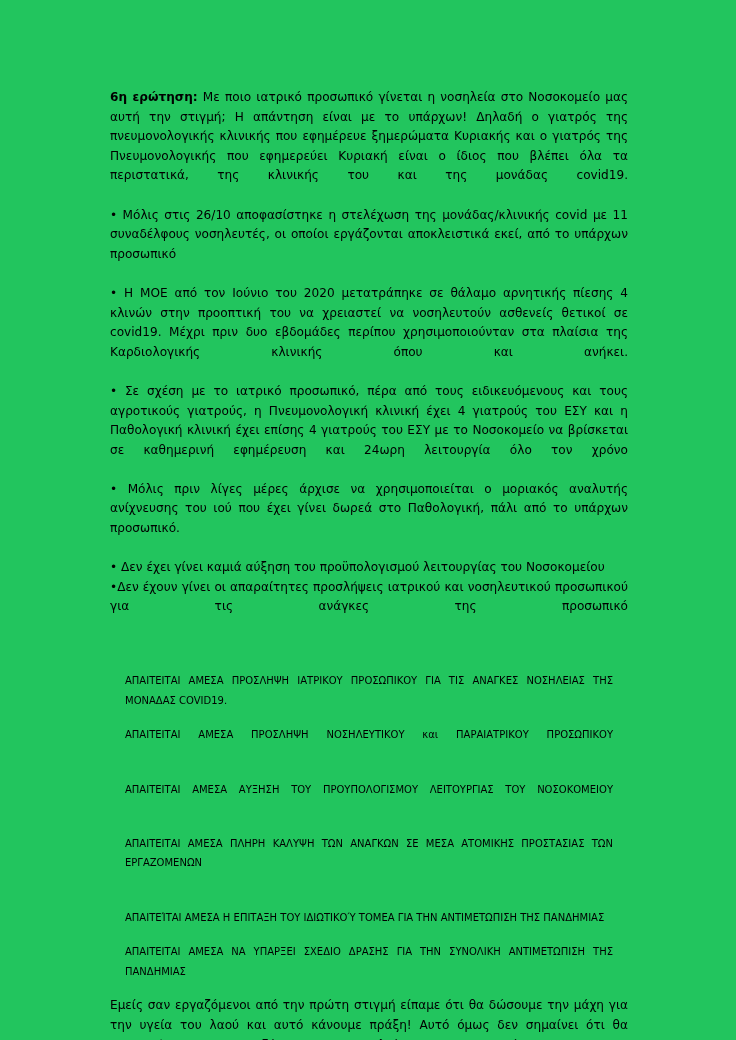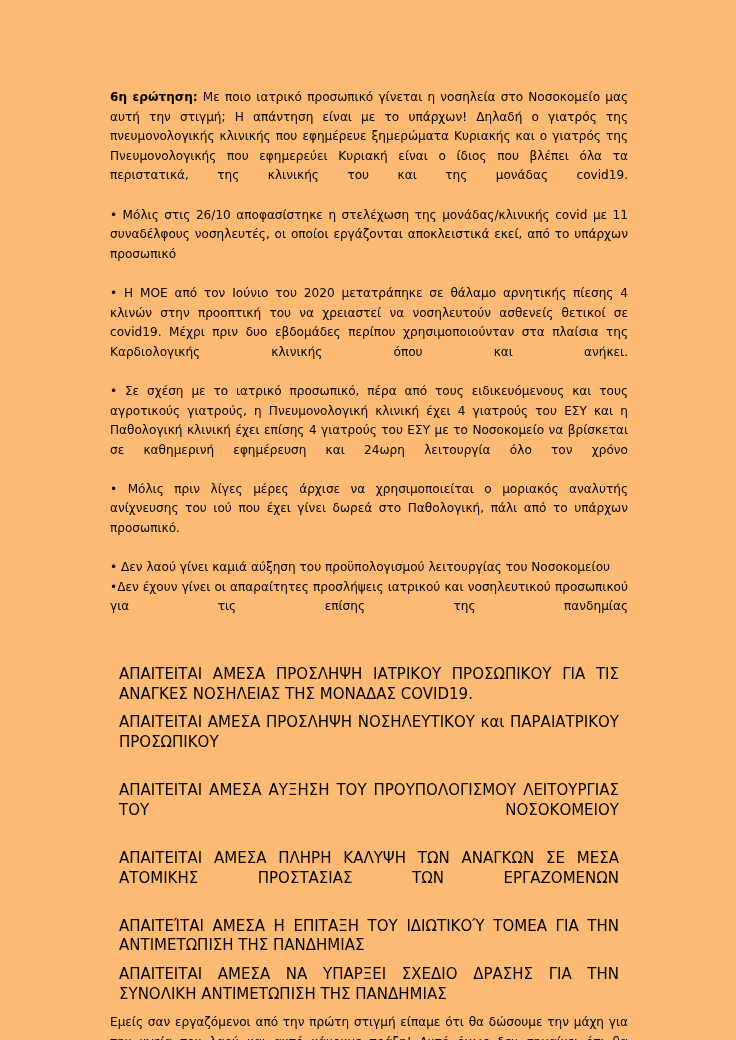--- a/index.html
+++ b/index.html
@@ -12,21 +12,21 @@
     width: 736px;
     height: 1040px;
     font-family: "DejaVu Sans", sans-serif;
     color: #000000;
     -webkit-font-smoothing: antialiased;
   }
   .page {
     position: relative;
     width: 736px;
     height: 1040px;
-    background: #fdba74;
+    background: #22c55e;
     overflow: hidden;
     box-sizing: border-box;
   }
   .content {
     position: absolute;
     left: 110px;
     top: 88px;
     width: 518px;
   }
   .para {
@@ -39,24 +39,24 @@
     color: #000000;
   }
 
   .bold { font-weight: bold; }
 
   .spacer {
     height: 19.6px;
   }
 
   .caps {
-    font-size: 15px;
+    font-size: 10px;
     line-height: 19.6px;
     text-align: justify;
-    margin: 9px;
+    margin: 15px;
   }
 
   
   .j::after {
     content: "";
     display: inline-block;
     width: 100%;
     height: 0;
   }
   .nj::after { content: none; }
@@ -67,22 +67,22 @@
 <div class="page">
   <div class="content">
 
     <p class="para j"><span class="bold">6η ερώτηση:</span><span> Με ποιο ιατρικό προσωπικό γίνεται η νοσηλεία στο Νοσοκομείο μας αυτή την στιγμή; Η απάντηση είναι με το υπάρχων! Δηλαδή ο γιατρός της πνευμονολογικής κλινικής που εφημέρευε ξημερώματα Κυριακής και ο γιατρός της Πνευμονολογικής που εφημερεύει Κυριακή είναι ο ίδιος που βλέπει όλα τα περιστατικά, της κλινικής του και της μονάδας covid19.</span></p>
 
 
     <p class="para j">• Μόλις στις 26/10 αποφασίστηκε η στελέχωση της μονάδας/κλινικής covid με 11 συναδέλφους νοσηλευτές, οι οποίοι εργάζονται αποκλειστικά εκεί, από το υπάρχων προσωπικό</p>
     <p class="para j">• Η ΜΟΕ από τον Ιούνιο του 2020 μετατράπηκε σε θάλαμο αρνητικής πίεσης 4 κλινών στην προοπτική του να χρειαστεί να νοσηλευτούν ασθενείς θετικοί σε covid19. Μέχρι πριν δυο εβδομάδες περίπου χρησιμοποιούνταν στα πλαίσια της Καρδιολογικής κλινικής όπου και ανήκει.</p>
     <p class="para j">• Σε σχέση με το ιατρικό προσωπικό, πέρα από τους ειδικευόμενους και τους αγροτικούς γιατρούς, η Πνευμονολογική κλινική έχει 4 γιατρούς του ΕΣΥ και η Παθολογική κλινική έχει επίσης 4 γιατρούς του ΕΣΥ με το Νοσοκομείο να βρίσκεται σε καθημερινή εφημέρευση και 24ωρη λειτουργία όλο τον χρόνο</p>
     <p class="para j">• Μόλις πριν λίγες μέρες άρχισε να χρησιμοποιείται ο μοριακός αναλυτής ανίχνευσης του ιού που έχει γίνει δωρεά στο Παθολογική, πάλι από το υπάρχων προσωπικό.</p>
-    <p class="para nj">• Δεν λαού γίνει καμιά αύξηση του προϋπολογισμού λειτουργίας του Νοσοκομείου</p>
-    <p class="para j">•Δεν έχουν γίνει οι απαραίτητες προσλήψεις ιατρικού και νοσηλευτικού προσωπικού για τις επίσης της πανδημίας</p>
+    <p class="para nj">• Δεν έχει γίνει καμιά αύξηση του προϋπολογισμού λειτουργίας του Νοσοκομείου</p>
+    <p class="para j">•Δεν έχουν γίνει οι απαραίτητες προσλήψεις ιατρικού και νοσηλευτικού προσωπικού για τις ανάγκες της προσωπικό</p>
 
     <div class="spacer"></div>
 
     <p class="caps nj">ΑΠΑΙΤΕΙΤΑΙ ΑΜΕΣΑ ΠΡΟΣΛΗΨΗ ΙΑΤΡΙΚΟΥ ΠΡΟΣΩΠΙΚΟΥ ΓΙΑ ΤΙΣ ΑΝΑΓΚΕΣ ΝΟΣΗΛΕΙΑΣ ΤΗΣ ΜΟΝΑΔΑΣ COVID19.</p>
     <p class="caps j">ΑΠΑΙΤΕΙΤΑΙ ΑΜΕΣΑ ΠΡΟΣΛΗΨΗ ΝΟΣΗΛΕΥΤΙΚΟΥ και ΠΑΡΑΙΑΤΡΙΚΟΥ ΠΡΟΣΩΠΙΚΟΥ</p>
     <p class="caps j">ΑΠΑΙΤΕΙΤΑΙ ΑΜΕΣΑ ΑΥΞΗΣΗ ΤΟΥ ΠΡΟΥΠΟΛΟΓΙΣΜΟΥ ΛΕΙΤΟΥΡΓΙΑΣ ΤΟΥ ΝΟΣΟΚΟΜΕΙΟΥ</p>
     <p class="caps j">ΑΠΑΙΤΕΙΤΑΙ ΑΜΕΣΑ ΠΛΗΡΗ ΚΑΛΥΨΗ ΤΩΝ ΑΝΑΓΚΩΝ ΣΕ ΜΕΣΑ ΑΤΟΜΙΚΗΣ ΠΡΟΣΤΑΣΙΑΣ ΤΩΝ ΕΡΓΑΖΟΜΕΝΩΝ</p>
     <p class="caps nj">ΑΠΑΙΤΕΊΤΑΙ ΑΜΕΣΑ Η ΕΠΙΤΑΞΗ ΤΟΥ ΙΔΙΩΤΙΚΟΎ ΤΟΜΕΑ ΓΙΑ ΤΗΝ ΑΝΤΙΜΕΤΩΠΙΣΗ ΤΗΣ ΠΑΝΔΗΜΙΑΣ</p>
     <p class="caps nj">ΑΠΑΙΤΕΙΤΑΙ ΑΜΕΣΑ ΝΑ ΥΠΑΡΞΕΙ ΣΧΕΔΙΟ ΔΡΑΣΗΣ ΓΙΑ ΤΗΝ ΣΥΝΟΛΙΚΗ ΑΝΤΙΜΕΤΩΠΙΣΗ ΤΗΣ ΠΑΝΔΗΜΙΑΣ</p>
 

